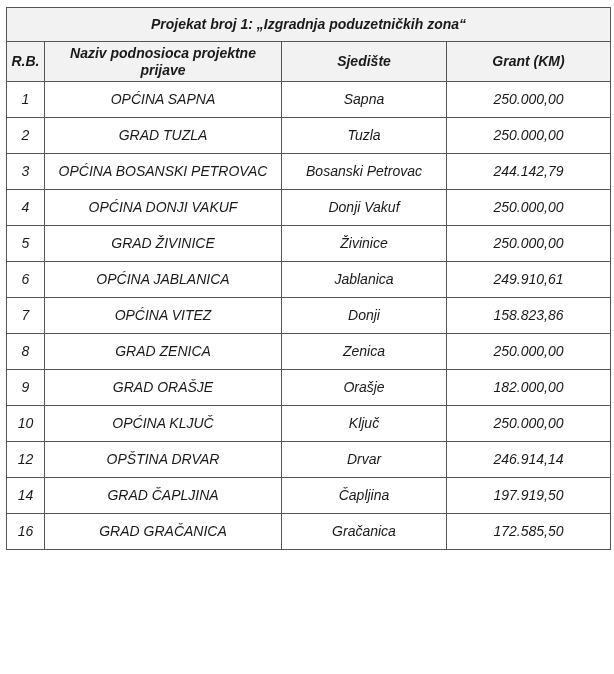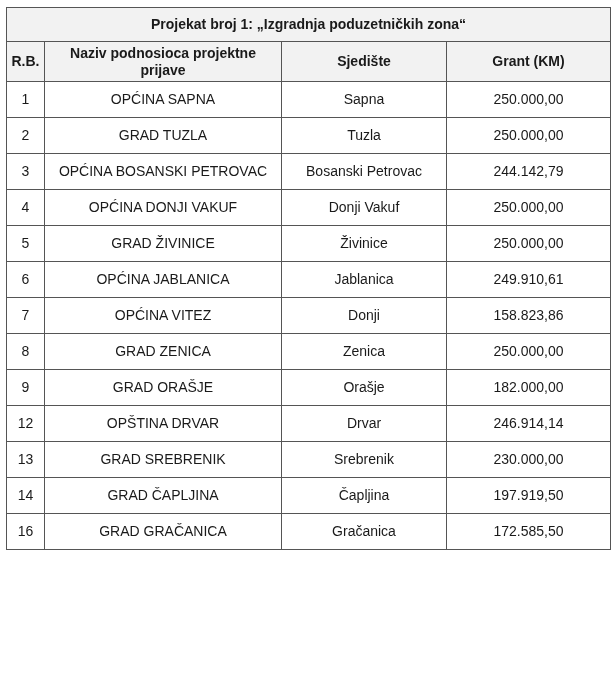--- a/index.html
+++ b/index.html
@@ -18,20 +18,21 @@
     .page {
       position: absolute;
       left: 6px;
       top: 7px;
       width: 604px;
     }
     table.grant-table {
       border-collapse: collapse;
       width: 604px;
       table-layout: fixed;
+      font-style: italic;
     }
     table.grant-table td, table.grant-table th {
       border: 1px solid #555555;
       text-align: center;
       vertical-align: middle;
       font-size: 14px;
       padding: 0 4px;
       line-height: 17px;
     }
     .title-row th {
@@ -127,30 +128,30 @@
           <td>Zenica</td>
           <td class="grant-cell">250.000,00</td>
         </tr>
         <tr class="data-row">
           <td>9</td>
           <td>GRAD ORAŠJE</td>
           <td>Orašje</td>
           <td class="grant-cell">182.000,00</td>
         </tr>
         <tr class="data-row">
+          <td>10</td>
+          <td>OPĆINA KLJUČ</td>
+          <td>Ključ</td>
+          <td class="grant-cell">250.000,00</td>
+        </tr>
+        <tr class="data-row">
           <td>12</td>
           <td>OPŠTINA DRVAR</td>
           <td>Drvar</td>
           <td class="grant-cell">246.914,14</td>
-        </tr>
-        <tr class="data-row">
-          <td>13</td>
-          <td>GRAD SREBRENIK</td>
-          <td>Srebrenik</td>
-          <td class="grant-cell">230.000,00</td>
         </tr>
         <tr class="data-row">
           <td>14</td>
           <td>GRAD ČAPLJINA</td>
           <td>Čapljina</td>
           <td class="grant-cell">197.919,50</td>
         </tr>
         <tr class="data-row">
           <td>16</td>
           <td>GRAD GRAČANICA</td>

